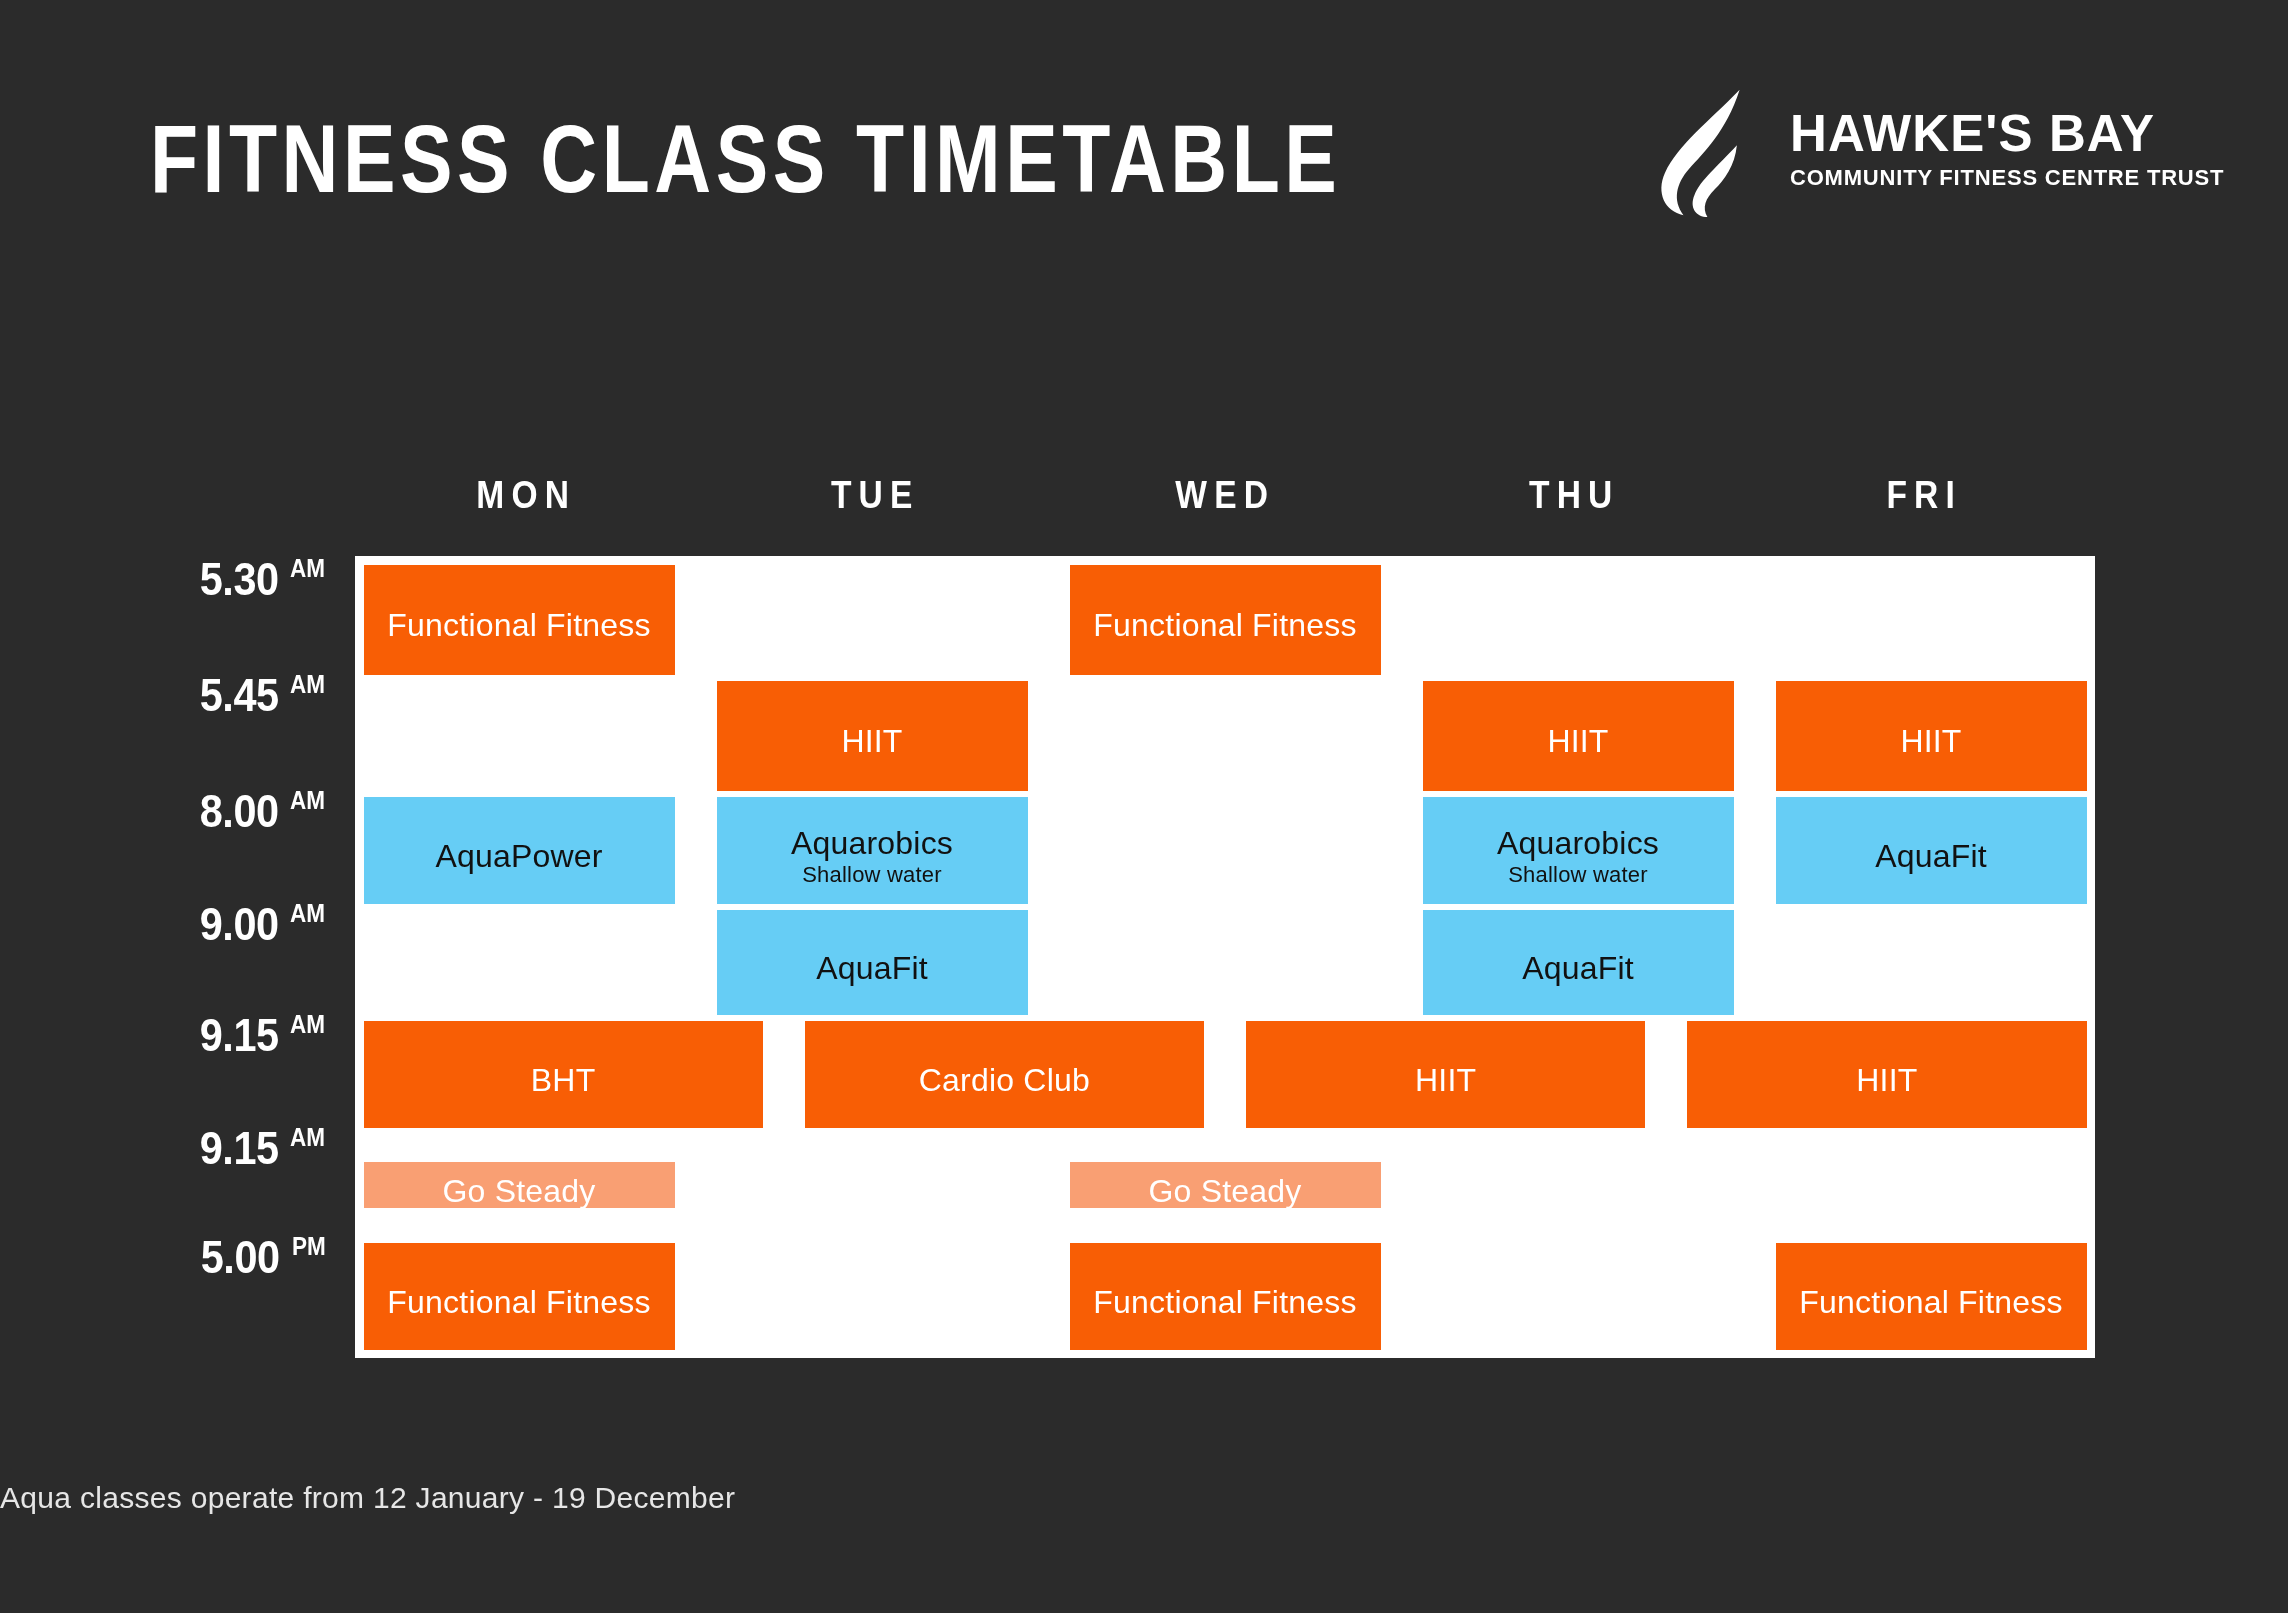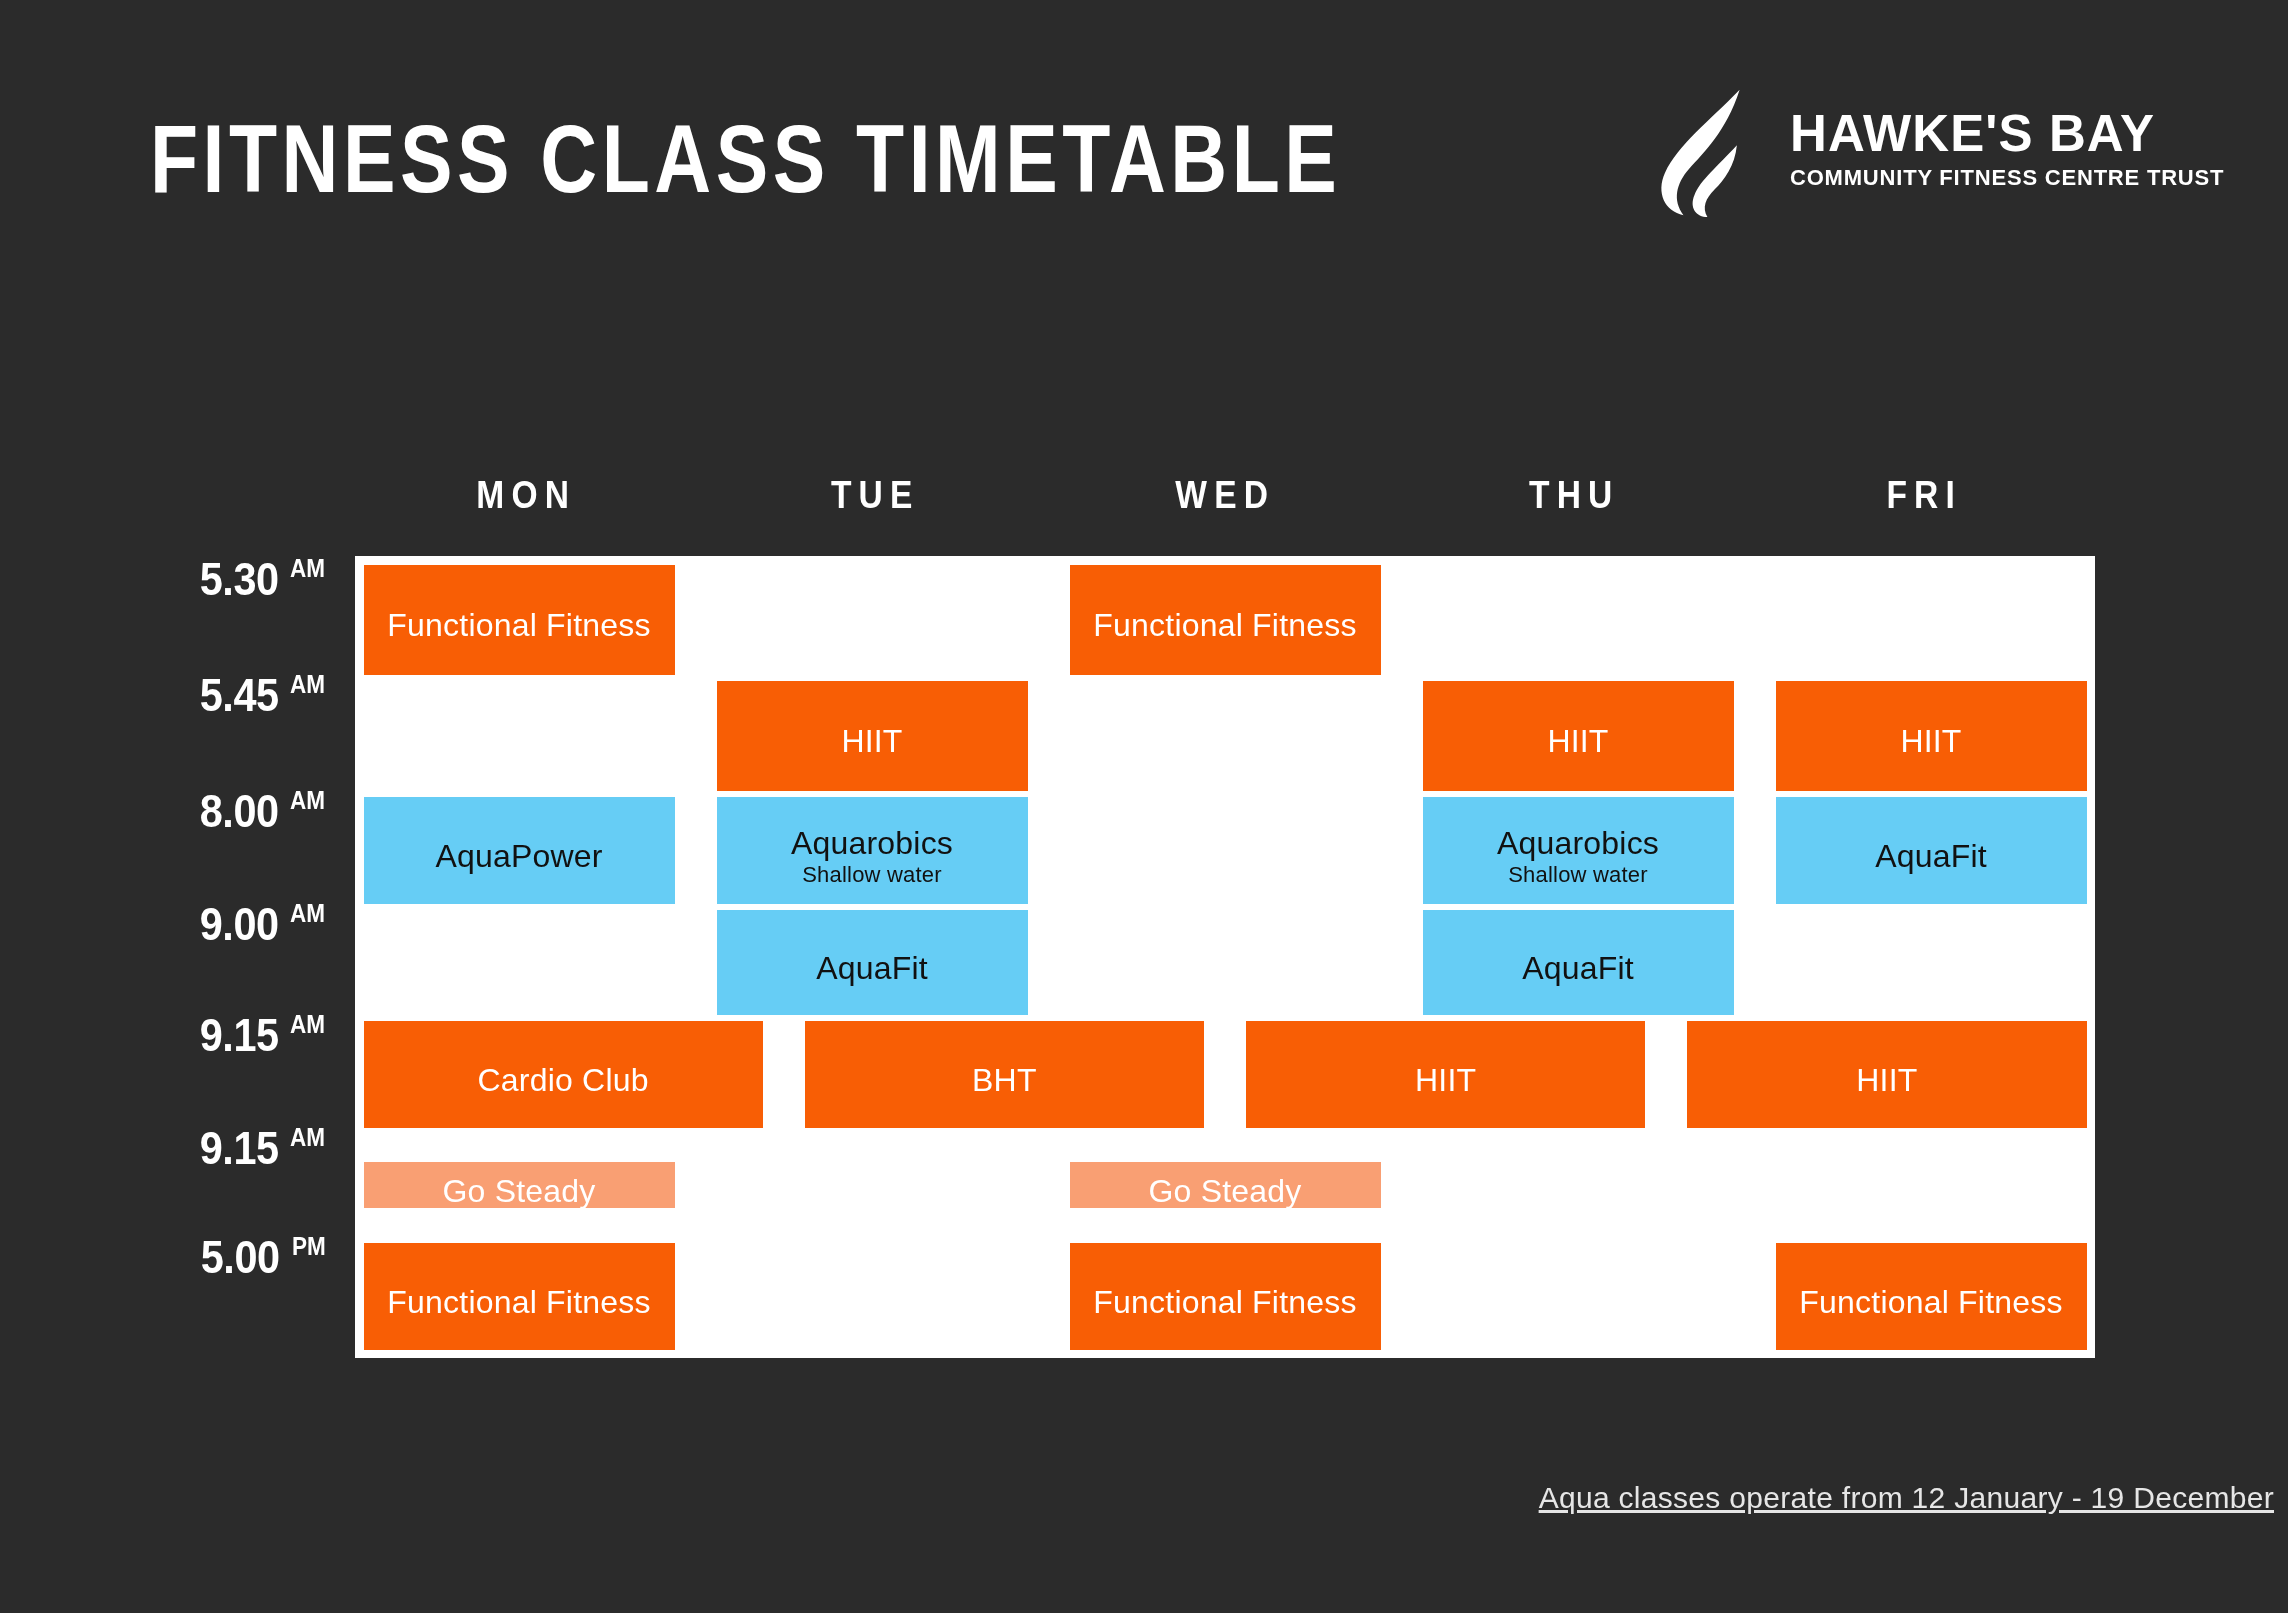--- a/index.html
+++ b/index.html
@@ -195,27 +195,26 @@
     margin-top: 2.8px;
   }
   .cell.blue .cell-sub { color: #111111; }
 
   
   .footer-note {
     position: absolute;
     left: 0;
     top: 1481px;
     width: 2274px;
-    text-align: right;
+    text-align: left;
     font-family: "Liberation Sans", sans-serif;
     font-size: 30px;
     font-weight: 400;
     color: #e6e6e6;
     letter-spacing: 0.3px;
-    text-decoration: underline;
   }
 </style>
 </head>
 <body>
 
 <div class="header">
   <div class="page-title">FITNESS CLASS TIMETABLE</div>
 
   <div class="logo">
     <div class="logo-mark">
@@ -345,26 +344,26 @@
           <div class="cell blue">
             <div class="cell-inner">
               <div class="cell-label">AquaFit</div>
             </div>
           </div>
           <div class="cell empty"></div>
         </div>
         <div class="row" style="height: 113px;">
           <div class="cell orange">
             <div class="cell-inner">
+              <div class="cell-label">BHT</div>
+            </div>
+          </div>
+          <div class="cell orange">
+            <div class="cell-inner">
               <div class="cell-label">Cardio Club</div>
-            </div>
-          </div>
-          <div class="cell orange">
-            <div class="cell-inner">
-              <div class="cell-label">BHT</div>
             </div>
           </div>
           <div class="cell orange">
             <div class="cell-inner">
               <div class="cell-label">HIIT</div>
             </div>
           </div>
           <div class="cell orange">
             <div class="cell-inner">
               <div class="cell-label">HIIT</div>

